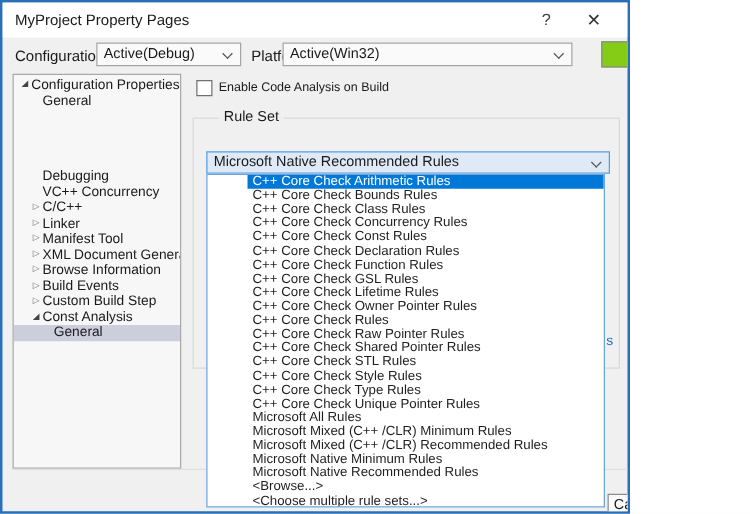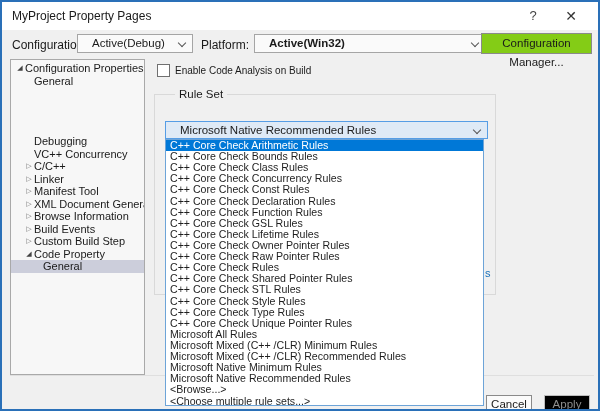--- a/index.html
+++ b/index.html
@@ -1,38 +1,38 @@
 <!DOCTYPE html>
 <html><head>
 <meta charset="utf-8">
 <style>
   * { margin:0; padding:0; box-sizing:border-box; }
   html,body { width:600px; height:411px; }
   body { font-family:"Liberation Sans","DejaVu Sans",sans-serif; }
   #dialog {
-    position:relative; width:600px; height:411px;
+    position:relative; width:504px; height:411px;
     border:2px solid #2a70b8; background:#f0f0f0; overflow:hidden;
   }
   
   #titlebar { position:absolute; left:0; top:0; right:0; height:28px; background:#ffffff; }
   #title { position:absolute; left:10px; top:7px; font-size:12px; color:#1a1a1a; }
   .cap-btn { position:absolute; top:5px; width:26px; height:18px; text-align:center;
              font-size:13px; color:#444; line-height:18px; cursor:default; }
   #help-btn { right:52px; }
   #close-btn { right:14px; font-size:14px; color:#333; }
   
   .lbl { position:absolute; font-size:12px; color:#1a1a1a; white-space:nowrap; }
   .combo {
     position:absolute; height:19px; background:#fafafa; border:1px solid #a5a5a5;
-    font-size:11.5px; color:#1a1a1a; line-height:17px; padding-left:14px; white-space:nowrap;
+    font-size:11.5px; color:#1a1a1a; line-height:17px; padding-left:5px; white-space:nowrap;
   }
   .chev { position:absolute; right:7px; top:5px; width:6px; height:6px;
           border-right:1px solid #555; border-bottom:1px solid #555; transform:rotate(45deg); }
   #config-combo { left:75px; top:32px; width:116px; }
-  #platform-combo { left:252px; top:32px; width:232px;font-weight:bold; }
+  #platform-combo { left:224px; top:32px; width:232px; }
   #cfgmgr-btn { position:absolute; left:479px; top:31px; width:111px; height:21px;
     background:#84cc16; border:1px solid #8a8a8a; font-size:11.5px; color:#1a1a1a;
     text-align:center; line-height:19px; }
   
   #tree { position:absolute; left:8px; top:57px; width:135px; height:316px;
           background:#f7f7f7; border:1px solid #a9a9a9; overflow:hidden; padding-top:2px; }
   .tree-row { position:relative; height:12.5px; font-size:11px; line-height:12.5px;
               color:#1a1a1a; white-space:nowrap; }
   .tree-row.selected { background:#cccedb; }
   .tw-arrow { display:inline-block; width:10px; font-size:7px; color:#444;
@@ -44,21 +44,21 @@
   #ca-checkbox-label { left:173px; top:63px; font-size:10px; }
   #ruleset-group { position:absolute; left:152px; top:92px; width:342px; height:201px;
                    border:1px solid #d9d9d9; }
   #ruleset-group-title { position:absolute; left:8px; top:-7px; background:#f0f0f0;
                          padding:0 4px; font-size:11.5px; color:#1a1a1a;margin-left:12px; }
   #run-ruleset-label { left:170px; top:104px; font-size:11.5px; }
   #ruleset-combo { left:163px; top:119px; width:323px; height:18px;
                    background:#dfeaf6; border:1px solid #569de5; line-height:16px; }
   
   #ruleset-dropdown { position:absolute; left:163px; top:137px; width:319px; height:267px;
-    background:#ffffff; border:1px solid #6da4d8; z-index:10; overflow:hidden; }
+    background:#ffffff; border:1px solid #6da4d8; z-index:10; overflow:hidden;padding-left:32px; }
   .dd-item { height:11.12px; line-height:11.12px; font-size:10.6px; color:#1e1e1e;
              padding-left:4px; white-space:nowrap; }
   .dd-item.selected { background:#0078d7; color:#ffffff; }
   
   #link-fragment { position:absolute; left:483px; top:265px; font-size:11px; color:#1a72bb; }
   #footer-separator { position:absolute; left:8px; top:373px; width:584px; height:1px;
                       background:#dfdfdf; }
   .btn { position:absolute; top:385px; width:46px; height:18px; font-size:11.5px;
          text-align:center; line-height:16px;margin-top:8px; }
   #cancel-btn { left:484px; background:#fbfbfb; border:1px solid #8a8a8a; color:#1a1a1a; }
@@ -94,21 +94,21 @@
       <div class="tree-row" style="padding-left: 13px;"><span class="tw-arrow leaf"></span><span>General</span></div>
       <div class="tree-row" style="padding-left: 13px; margin-top: 48px;"><span class="tw-arrow leaf"></span><span>Debugging</span></div>
       <div class="tree-row" style="padding-left: 13px;"><span class="tw-arrow leaf"></span><span>VC++ Concurrency</span></div>
       <div class="tree-row" style="padding-left: 13px;"><span class="tw-arrow collapsed">▷</span><span>C/C++</span></div>
       <div class="tree-row" style="padding-left: 13px;"><span class="tw-arrow collapsed">▷</span><span>Linker</span></div>
       <div class="tree-row" style="padding-left: 13px;"><span class="tw-arrow collapsed">▷</span><span>Manifest Tool</span></div>
       <div class="tree-row" style="padding-left: 13px;"><span class="tw-arrow collapsed">▷</span><span>XML Document Generator</span></div>
       <div class="tree-row" style="padding-left: 13px;"><span class="tw-arrow collapsed">▷</span><span>Browse Information</span></div>
       <div class="tree-row" style="padding-left: 13px;"><span class="tw-arrow collapsed">▷</span><span>Build Events</span></div>
       <div class="tree-row" style="padding-left: 13px;"><span class="tw-arrow collapsed">▷</span><span>Custom Build Step</span></div>
-      <div class="tree-row" style="padding-left: 13px;"><span class="tw-arrow expanded">◢</span><span>Code Property</span></div>
+      <div class="tree-row" style="padding-left: 13px;"><span class="tw-arrow expanded">◢</span><span>Const Analysis</span></div>
       <div class="tree-row selected" style="padding-left: 22px;"><span class="tw-arrow leaf"></span><span>General</span></div>
     </div>
 
   <div id="ca-checkbox"></div>
   <span id="ca-checkbox-label" class="lbl">Enable Code Analysis on Build</span>
 
   <div id="ruleset-group">
     <span id="ruleset-group-title">Rule Set</span>
   </div>
 
@@ -126,22 +126,22 @@
       <div class="dd-item selected">C++ Core Check Arithmetic Rules</div>
       <div class="dd-item">C++ Core Check Bounds Rules</div>
       <div class="dd-item">C++ Core Check Class Rules</div>
       <div class="dd-item">C++ Core Check Concurrency Rules</div>
       <div class="dd-item">C++ Core Check Const Rules</div>
       <div class="dd-item">C++ Core Check Declaration Rules</div>
       <div class="dd-item">C++ Core Check Function Rules</div>
       <div class="dd-item">C++ Core Check GSL Rules</div>
       <div class="dd-item">C++ Core Check Lifetime Rules</div>
       <div class="dd-item">C++ Core Check Owner Pointer Rules</div>
+      <div class="dd-item">C++ Core Check Rules</div>
       <div class="dd-item">C++ Core Check Raw Pointer Rules</div>
-      <div class="dd-item">C++ Core Check Rules</div>
       <div class="dd-item">C++ Core Check Shared Pointer Rules</div>
       <div class="dd-item">C++ Core Check STL Rules</div>
       <div class="dd-item">C++ Core Check Style Rules</div>
       <div class="dd-item">C++ Core Check Type Rules</div>
       <div class="dd-item">C++ Core Check Unique Pointer Rules</div>
       <div class="dd-item">Microsoft All Rules</div>
       <div class="dd-item">Microsoft Mixed (C++ /CLR) Minimum Rules</div>
       <div class="dd-item">Microsoft Mixed (C++ /CLR) Recommended Rules</div>
       <div class="dd-item">Microsoft Native Minimum Rules</div>
       <div class="dd-item">Microsoft Native Recommended Rules</div>

